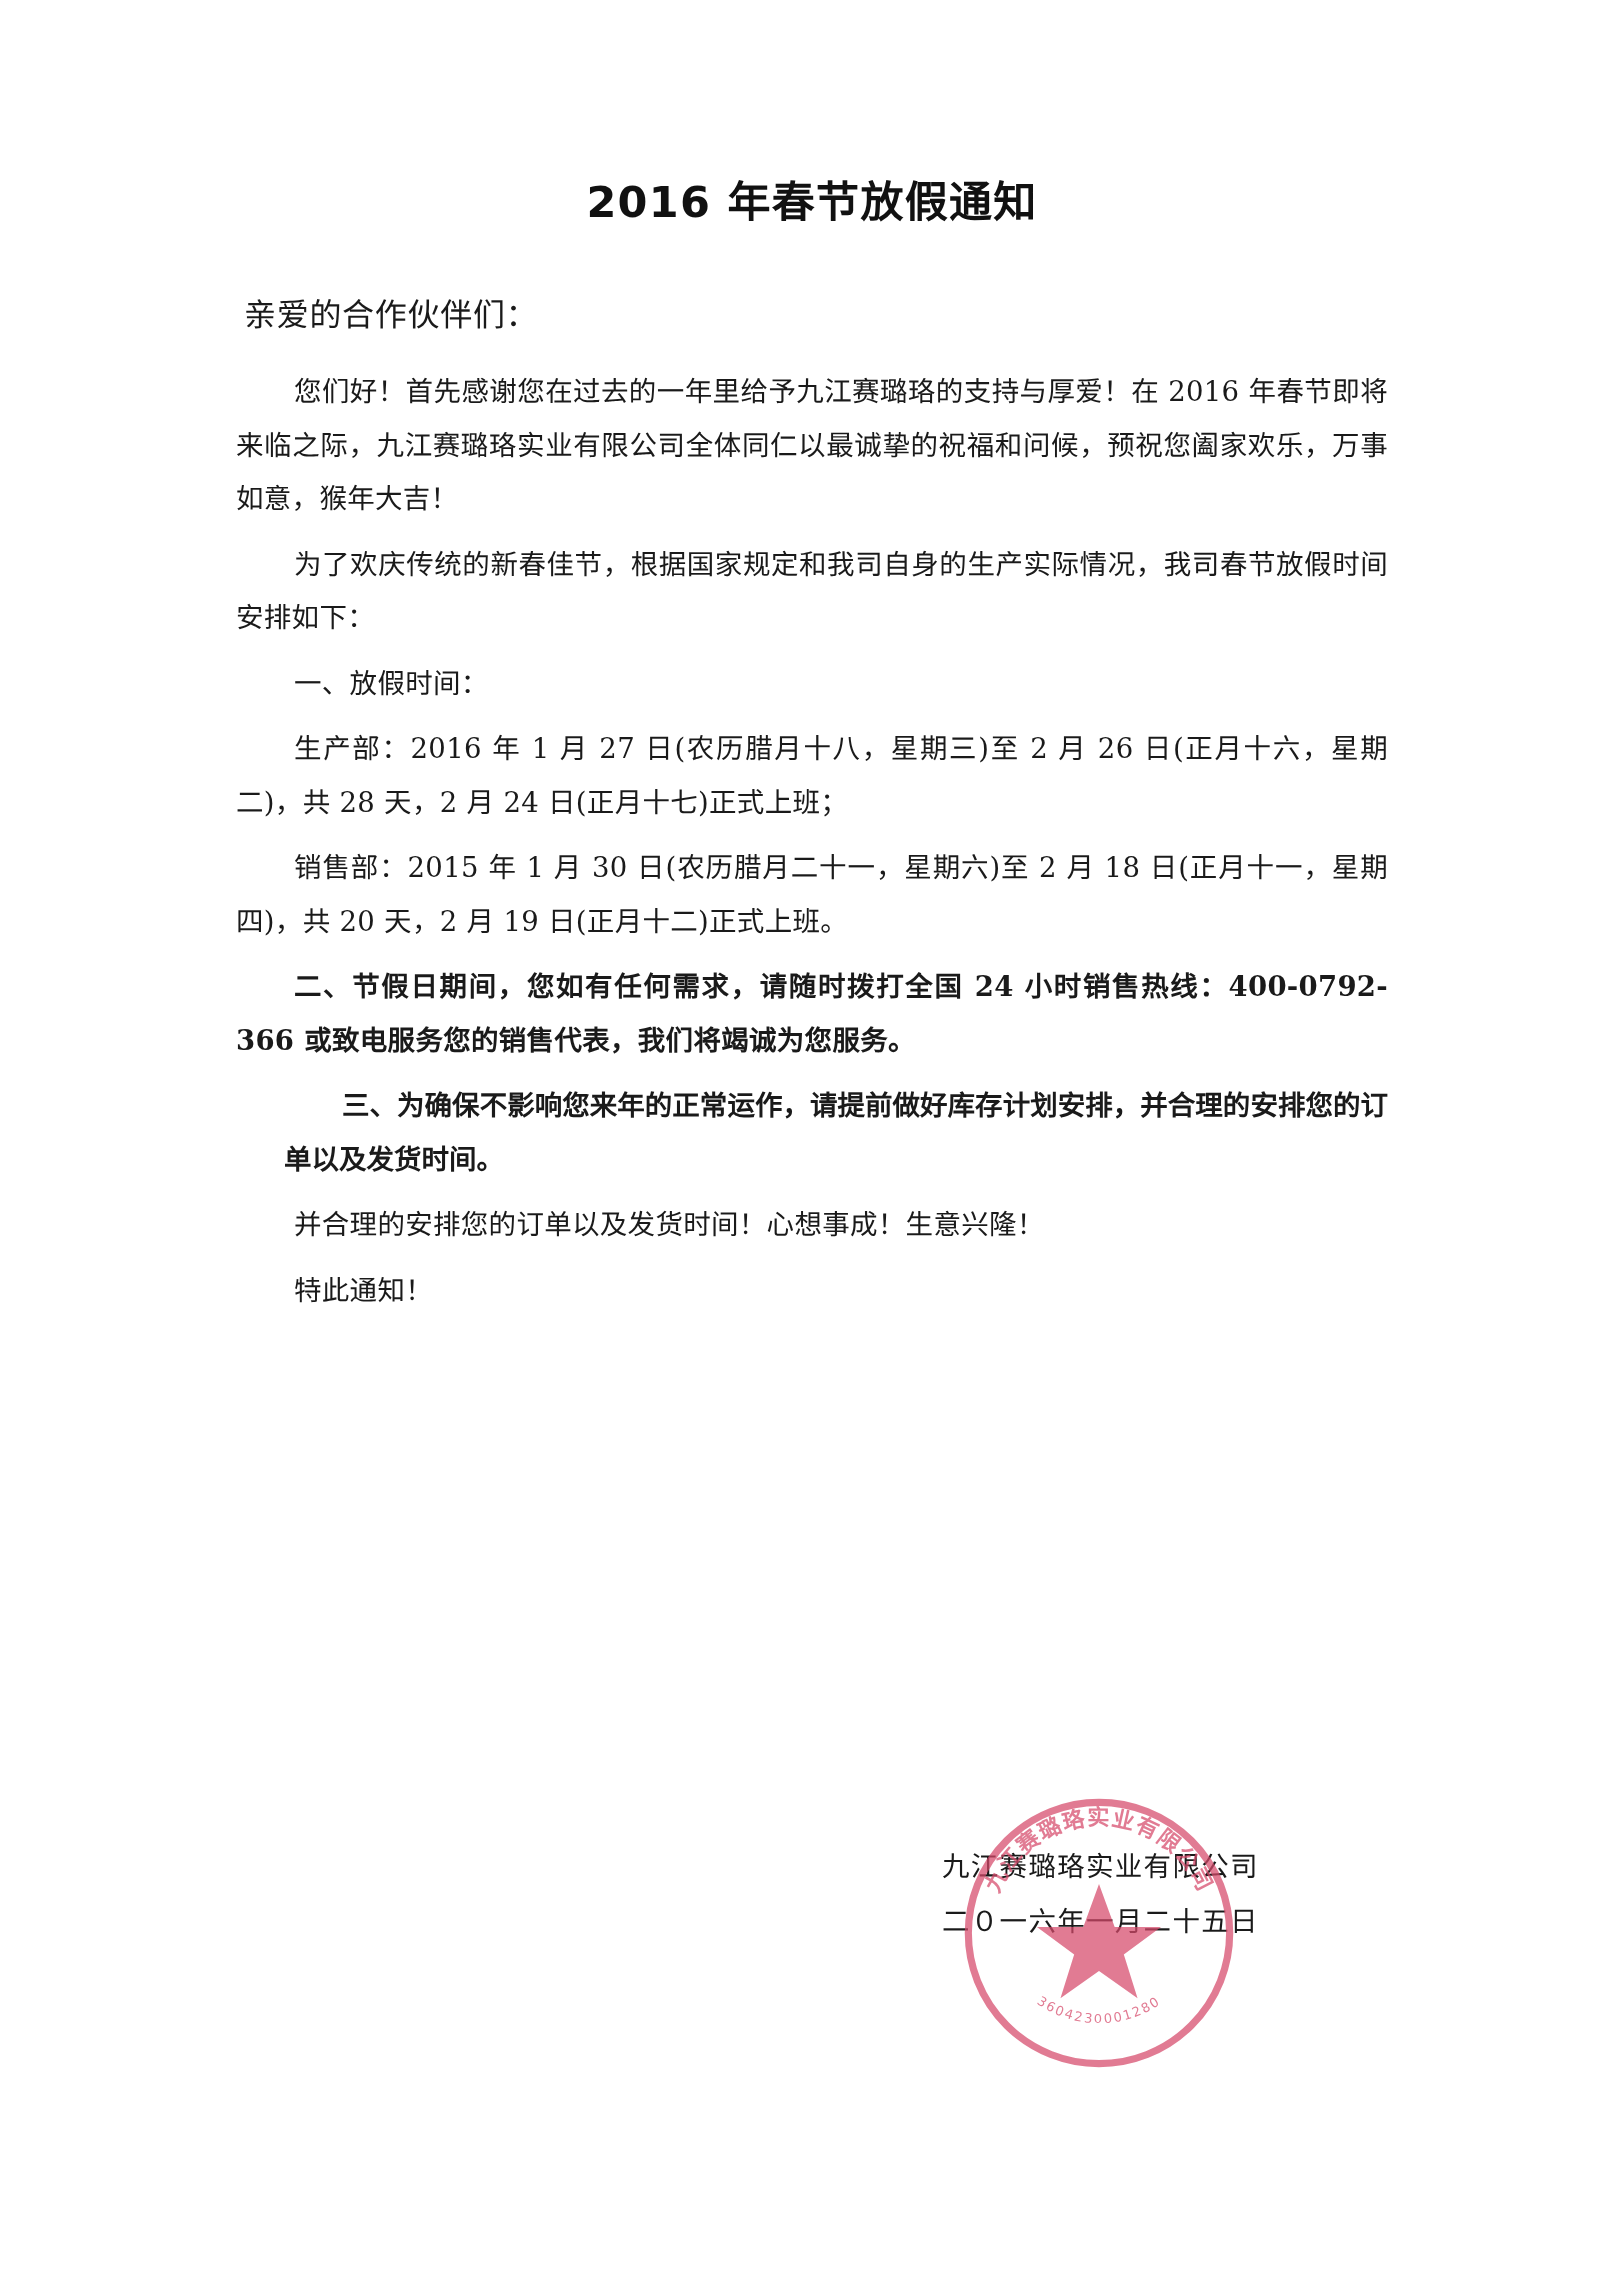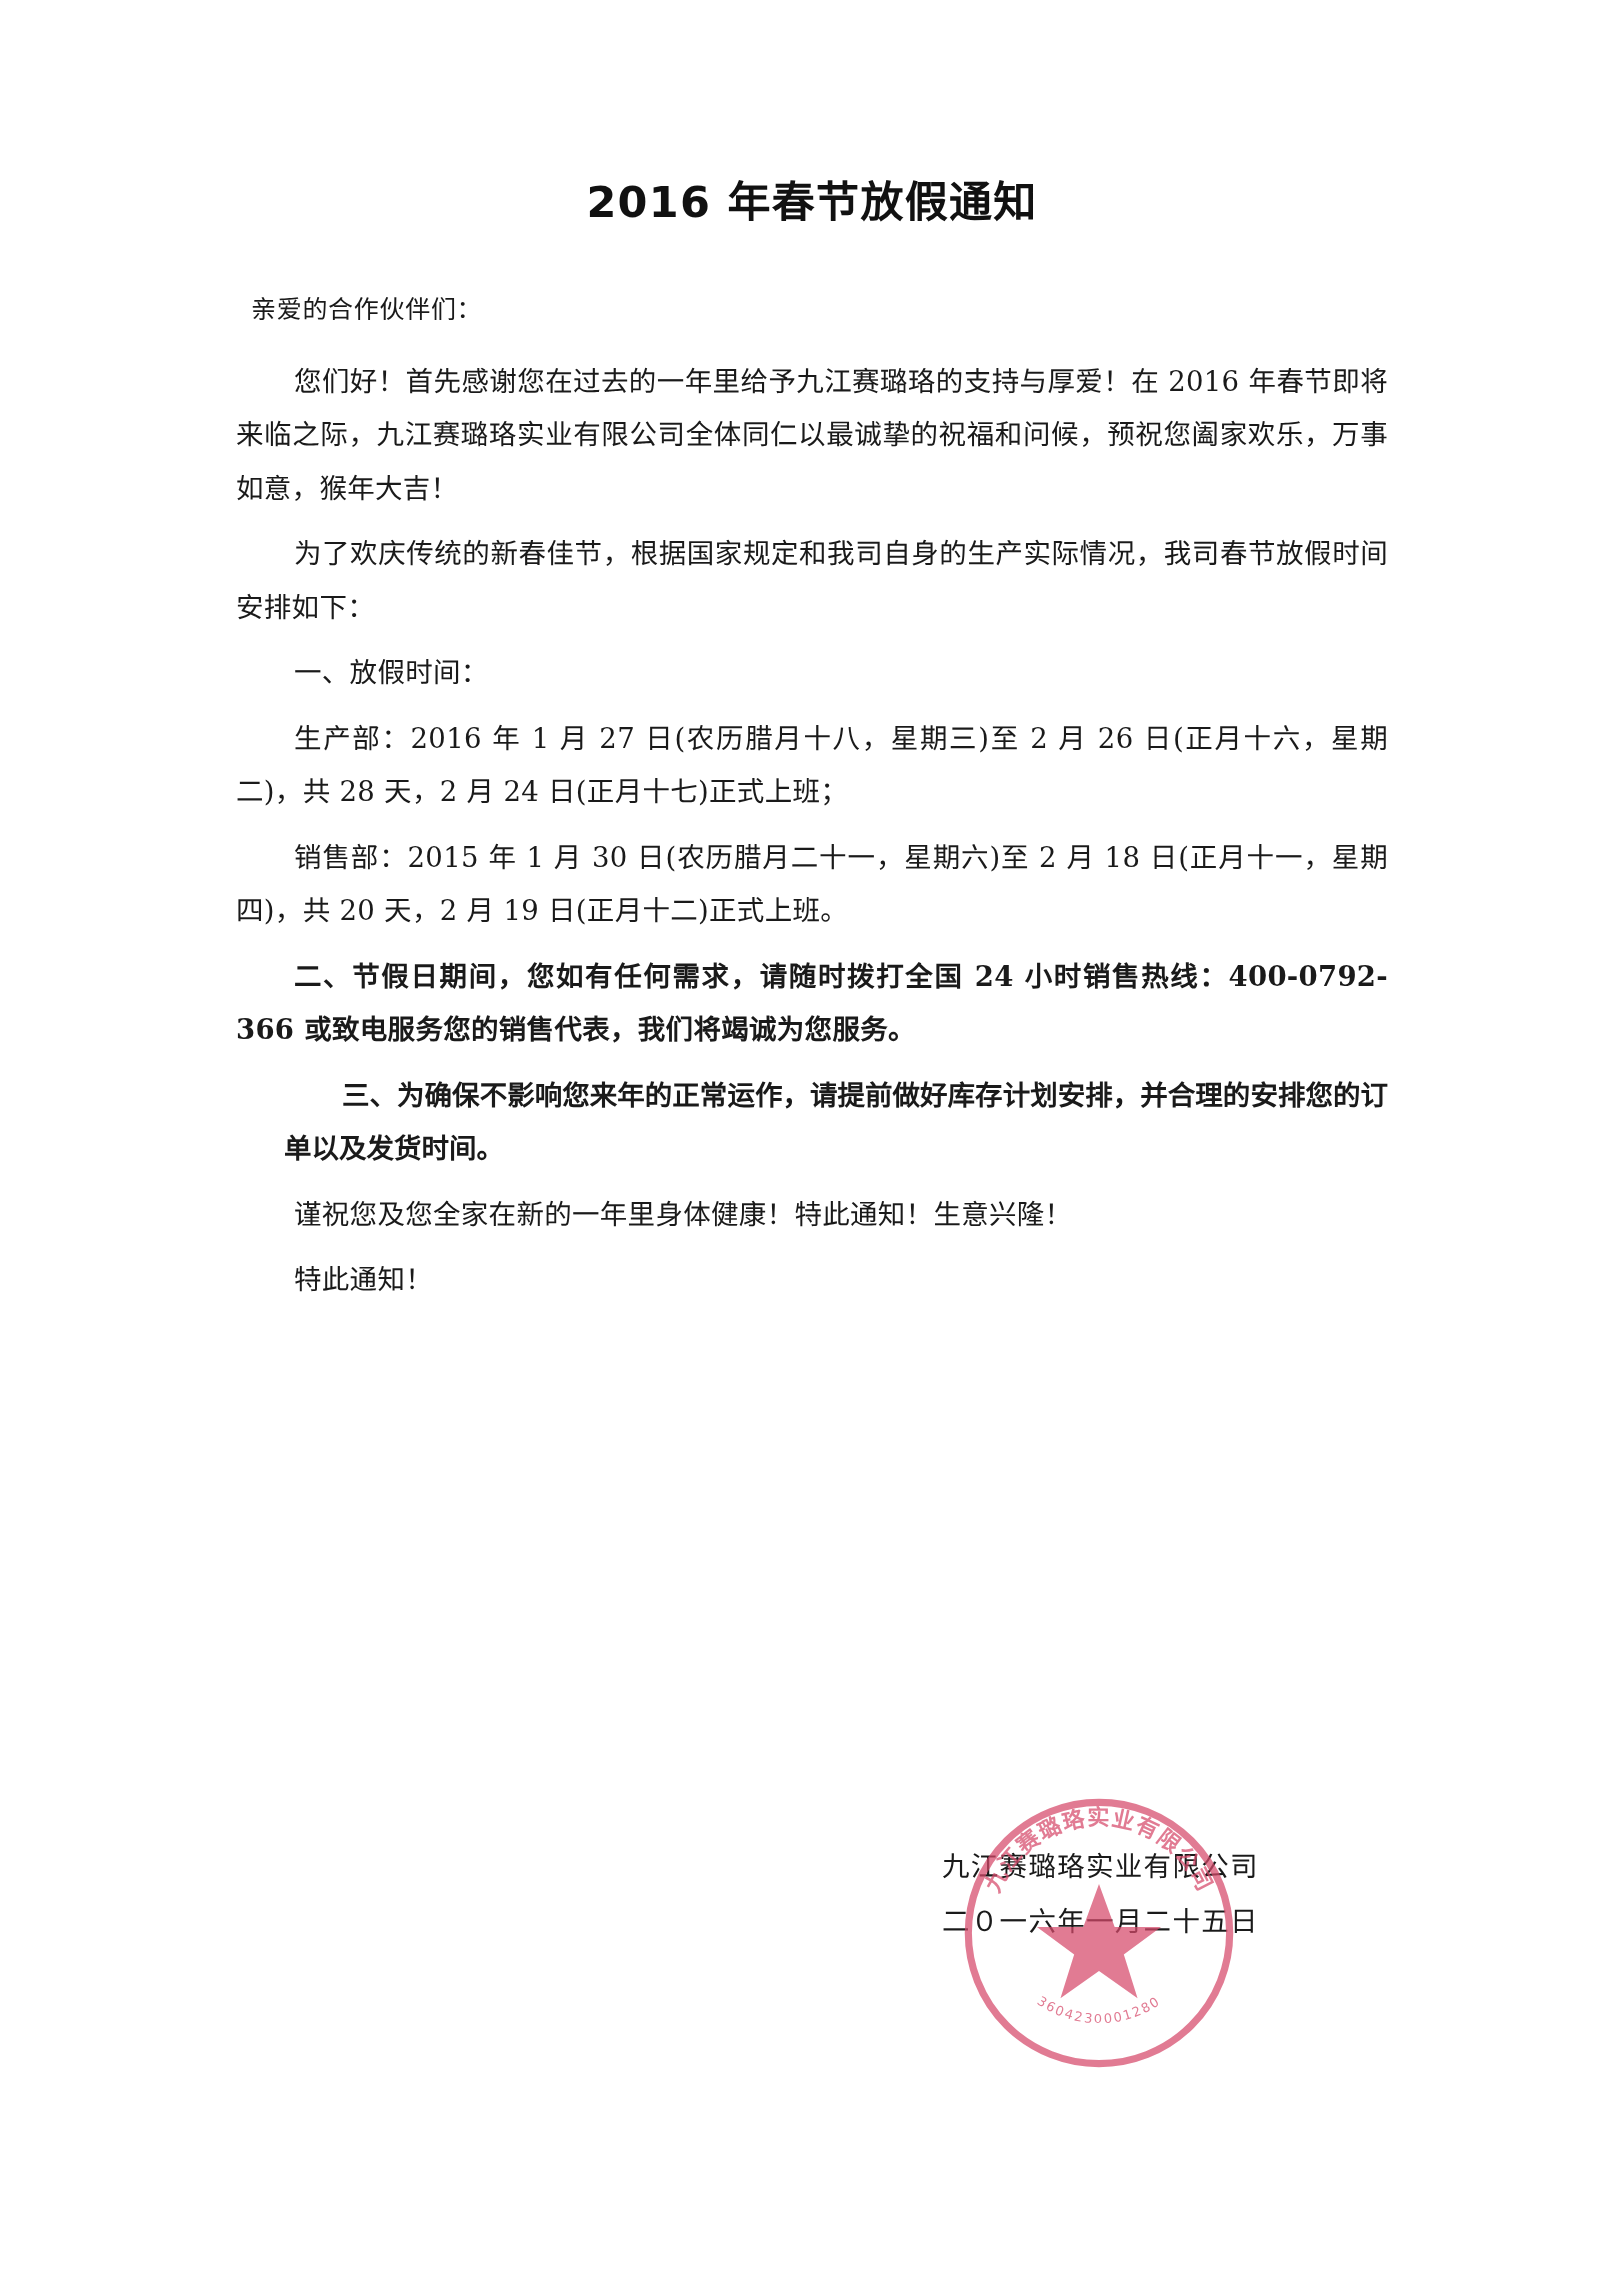--- a/index.html
+++ b/index.html
@@ -26,23 +26,23 @@
   .doc-title {
     font-family: "DejaVu Sans", "Liberation Sans", sans-serif;
     font-weight: bold;
     font-size: 43px;
     text-align: center;
     letter-spacing: 1.3px;
     margin: 0 0 62px 0;
     color: #111;
   }
   .salutation {
-    font-size: 25px;
+    font-size: 32px;
     line-height: 1.5;
-    margin: 0 0 26px 15px;
+    margin: 0 0 26px 8px;
     letter-spacing: 0.7px;
     font-family: Liberation Serif, serif;
   }
   p.para {
     font-size: 27.5px;
     line-height: 1.95;
     margin: 0 0 11.8px 0;
     text-indent: 58px;
     text-align: justify;
     letter-spacing: 0.3px;
@@ -105,21 +105,21 @@
 
     <div class="salutation">亲爱的合作伙伴们：</div>
 
     <p class="para">您们好！首先感谢您在过去的一年里给予九江赛璐珞的支持与厚爱！在 2016 年春节即将来临之际，九江赛璐珞实业有限公司全体同仁以最诚挚的祝福和问候，预祝您阖家欢乐，万事如意，猴年大吉！</p>
     <p class="para">为了欢庆传统的新春佳节，根据国家规定和我司自身的生产实际情况，我司春节放假时间安排如下：</p>
     <p class="para">一、放假时间：</p>
     <p class="para">生产部：2016 年 1 月 27 日(农历腊月十八，星期三)至 2 月 26 日(正月十六，星期二)，共 28 天，2 月 24 日(正月十七)正式上班；</p>
     <p class="para">销售部：2015 年 1 月 30 日(农历腊月二十一，星期六)至 2 月 18 日(正月十一，星期四)，共 20 天，2 月 19 日(正月十二)正式上班。</p>
     <p class="para bold">二、节假日期间，您如有任何需求，请随时拨打全国 24 小时销售热线：400-0792-366 或致电服务您的销售代表，我们将竭诚为您服务。</p>
     <p class="para bold tight">三、为确保不影响您来年的正常运作，请提前做好库存计划安排，并合理的安排您的订单以及发货时间。</p>
-    <p class="para">谨祝您及您全家在新的一年里身体健康！特此通知！生意兴隆！</p>
+    <p class="para">并合理的安排您的订单以及发货时间！心想事成！生意兴隆！</p>
     <p class="para">特此通知！</p>
 
   </div>
 
   <div class="sign-block">
     <div class="sign-line">九江赛璐珞实业有限公司</div>
     <div class="sign-line">二０一六年一月二十五日</div>
   </div>
 
   <div class="seal">

